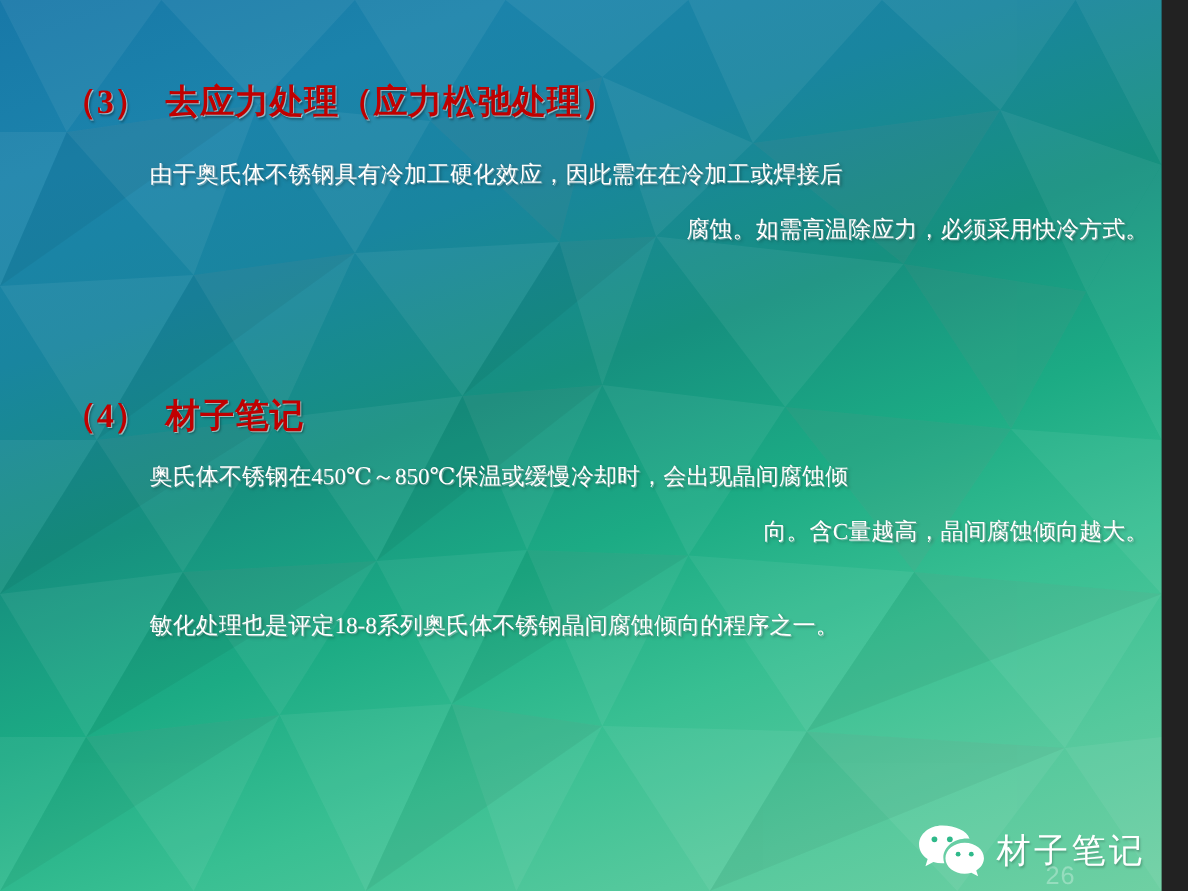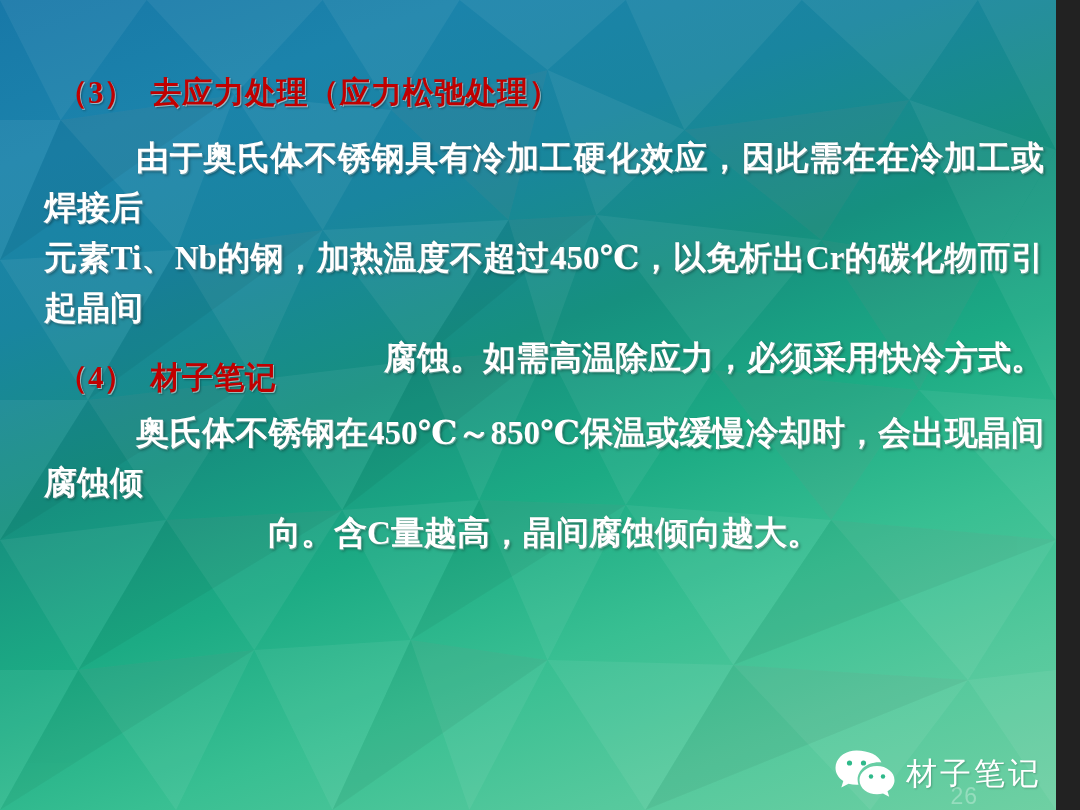--- a/index.html
+++ b/index.html
@@ -51,22 +51,22 @@
        2px 2px 2px rgba(0,0,0,0.30);
   }
   .heading .num { letter-spacing: 0px; }
   .heading .gap { display:inline-block; width: 16px; }
 
   .para {
     position: absolute;
     left: 44px;
     width: 1000px;
     color: #ffffff;
-    font-weight: bold;
-    font-size: 33px;
+    font-weight: normal;
+    font-size: 21px;
     line-height: 50px;
     text-align: justify;
     text-justify: inter-ideograph;
     text-shadow:
        1px 1px 0   rgba(255,255,255,0.30),
        2px 2px 3px rgba(0,0,0,0.34),
        0 0 1px     rgba(0,0,0,0.22);
   }
 
   
@@ -179,41 +179,43 @@
   <div id="content">
 
     <div class="heading" style="top:72px;">
       <span class="num">（3）</span><span class="gap"></span><span>去应力处理（应力松弛处理）</span>
     </div>
 
     <div class="para" style="top:133px;">
       <div class="jblock" style="text-indent:92px;">
         <span>由于奥氏体不锈钢具有冷加工硬化效应，因此需在在冷加工或焊接后</span>
       </div>
-      <div class="jblock">
-        <span>元素Ti、Nb的钢，加热温度不超过450℃，以免析出Cr的碳化物而引起晶间</span>
-      </div>
       <div style="text-align:right;">
         <span>腐蚀。如需高温除应力，必须采用快冷方式。</span>
       </div>
     </div>
 
     <div class="heading" style="top:357px;">
       <span class="num">（4）</span><span class="gap"></span><span>材子笔记</span>
     </div>
 
     <div class="para" style="top:408px;">
       <div class="jblock" style="text-indent:92px;">
         <span>奥氏体不锈钢在450℃～850℃保温或缓慢冷却时，会出现晶间腐蚀倾</span>
       </div>
-      <div style="text-align:center;">
+      <div style="text-align:right;">
         <span>向。含C量越高，晶间腐蚀倾向越大。</span>
       </div>
     </div>
 
+    <div class="para" style="top:543px;">
+      <div style="text-indent:92px; text-align:left;">
+        <span>敏化处理也是评定18-8系列奥氏体不锈钢晶间腐蚀倾向的程序之一。</span>
+      </div>
+    </div>
 
   </div>
 
   <div id="page-number">26</div>
 
   <div id="watermark">
     <svg id="wechat-icon" width="62" height="52" viewBox="0 0 62 52" aria-hidden="true">
       <g fill="#ffffff">
 
         <path d="M22.5 2.5C10.9 2.5 1.5 10.2 1.5 19.7c0 5.4 3.0 10.2 7.8 13.3l-2.0 6.4 7.2-3.7c2.5 0.7 5.2 1.1 8.0 1.1 0.7 0 1.4 0 2.0-0.1-0.6-1.6-0.9-3.3-0.9-5.0 0-9.6 9.6-17.4 21.4-17.4 0.8 0 1.6 0 2.4 0.1C45.0 7.5 34.8 2.5 22.5 2.5z"></path>

